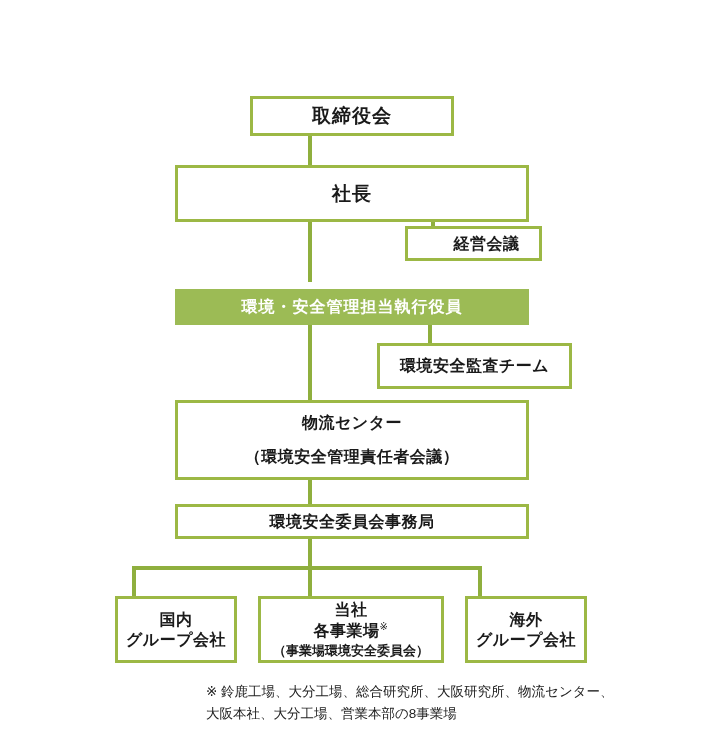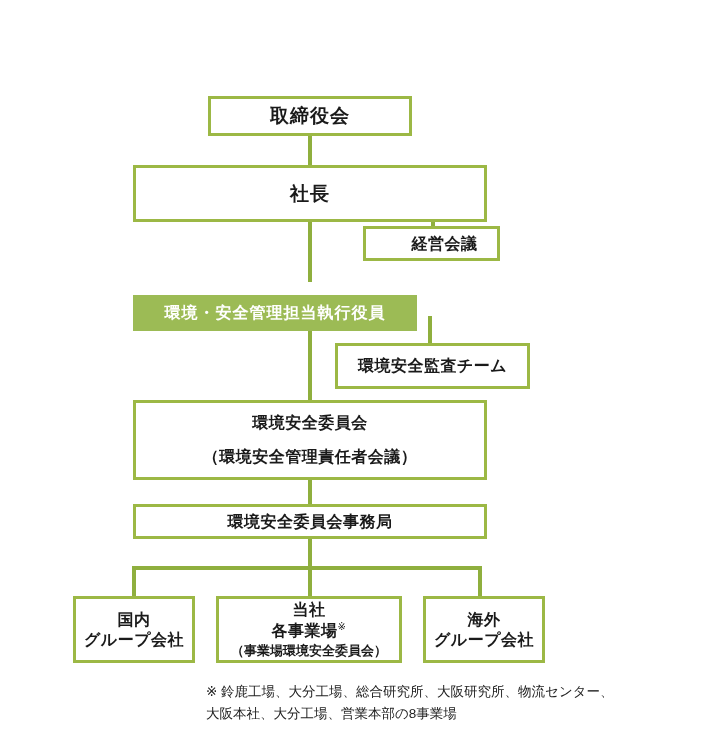--- a/index.html
+++ b/index.html
@@ -35,20 +35,21 @@
     box-sizing: border-box;
     border: 3px solid #9cb845;
     background: #ffffff;
     z-index: 2;
     display: flex;
     flex-direction: column;
     align-items: center;
     justify-content: center;
     text-align: center;
     line-height: 1.25;
+    margin-left: 42px;
   }
   .node.filled {
     background: #9cbb55;
     border-color: #9cbb55;
     color: #ffffff;
   }
   .node .ln {
     display: block;
     white-space: nowrap;
   }
@@ -75,21 +76,21 @@
   }
   .sup-mark {
     font-size: 10px;
     vertical-align: super;
     font-weight: normal;
   }
   
   #node-board      { left:208px; top:96px;  width:204px; height:40px; }
   #node-president  { left:133px; top:165px; width:354px; height:57px; }
   #node-mgmt-mtg   { left:363px; top:226px; width:137px; height:35px;padding-left:26px; }
-  #node-exec       { left:133px; top:295px; width:284px; height:36px; }
+  #node-exec       { left:133px; top:289px; width:354px; height:36px; }
   #node-audit      { left:335px; top:343px; width:195px; height:46px; }
   #node-committee  { left:133px; top:400px; width:354px; height:80px; }
   #node-secretariat{ left:133px; top:504px; width:354px; height:35px; }
   #node-domestic   { left:73px;  top:596px; width:122px; height:67px; }
   #node-sites      { left:216px; top:596px; width:186px; height:67px; }
   #node-overseas   { left:423px; top:596px; width:122px; height:67px; }
 
   #node-committee .ln:first-child { margin-bottom: 14px; }
   #node-sites .ln { line-height: 1.3; }
 
@@ -148,21 +149,21 @@
 
   <div class="node filled" id="node-exec">
     <span class="ln t-white">環境・安全管理担当執行役員</span>
   </div>
 
   <div class="node" id="node-audit">
     <span class="ln t-med">環境安全監査チーム</span>
   </div>
 
   <div class="node" id="node-committee">
-    <span class="ln t-med">環境安全委員会</span>
+    <span class="ln t-med">物流センター</span>
     <span class="ln t-med">（環境安全管理責任者会議）</span>
   </div>
 
   <div class="node" id="node-secretariat">
     <span class="ln t-med">環境安全委員会事務局</span>
   </div>
 
   <div class="node" id="node-domestic">
     <span class="ln t-med">国内</span>
     <span class="ln t-med">グループ会社</span>

